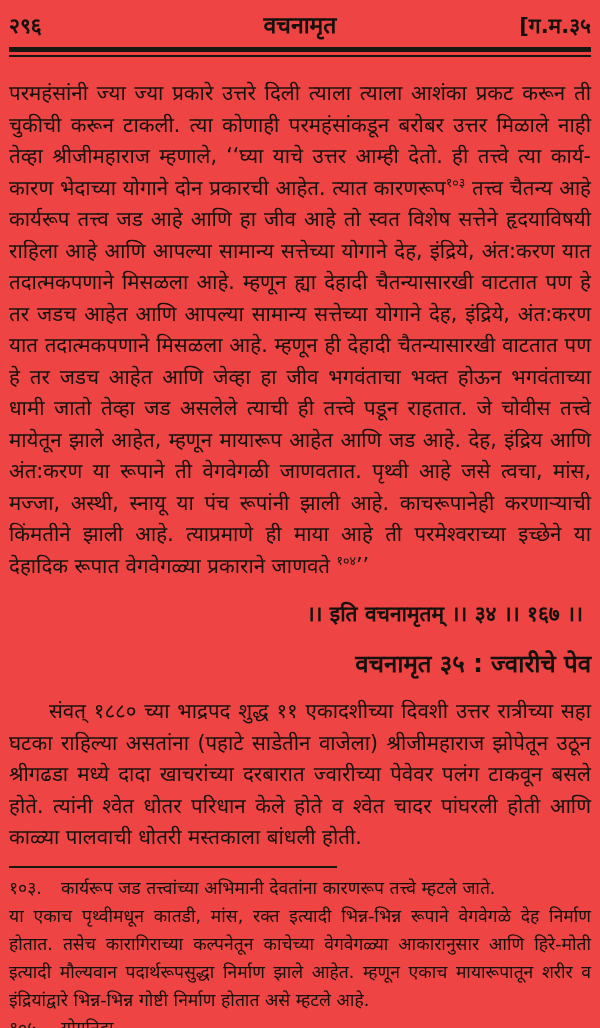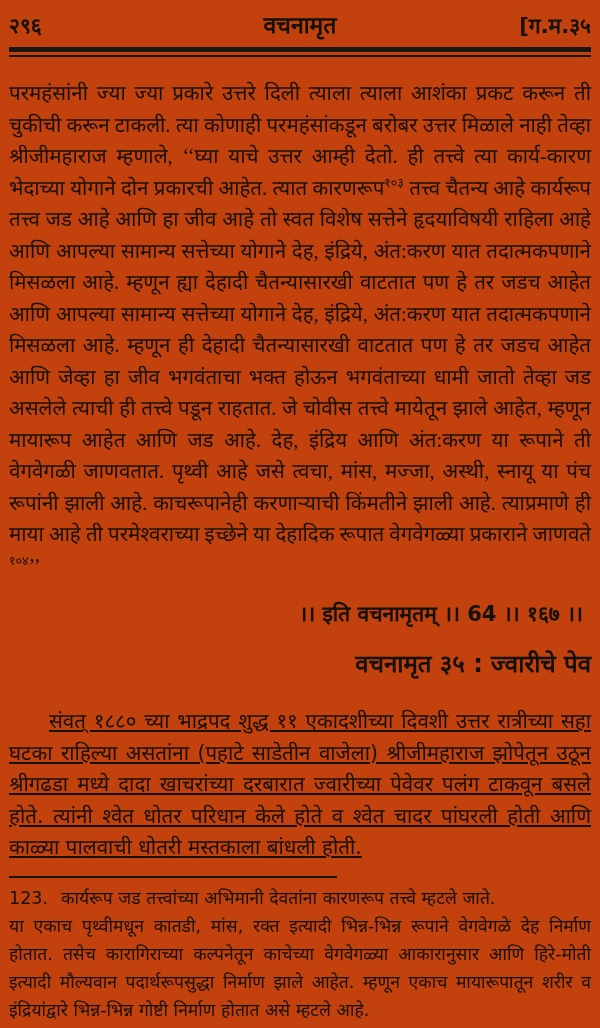--- a/index.html
+++ b/index.html
@@ -1,21 +1,21 @@
 <!DOCTYPE html>
 <html><head>
 <meta charset="utf-8">
 <style>
   html, body { margin: 0; padding: 0; background: #ffffff; }
   .page {
     position: relative;
     width: 600px;
     height: 1028px;
     margin: 0 auto;
-    background: #c2410c;
+    background: #ef4444;
     color: #15120e;
     font-family: "DejaVu Sans", "Liberation Sans", sans-serif;
     box-sizing: border-box;
     padding: 8px 9px 0 9px;
     overflow: hidden;
   }
   
   .header {
     display: grid;
     grid-template-columns: 1fr auto 1fr;
@@ -31,41 +31,41 @@
     border-top: 5px solid #1a1712;
     border-bottom: 2px solid #1a1712;
   }
   
   .body-text {
     font-size: 20.5px;
     line-height: 31.5px;
     text-align: justify;
     margin: 0;
   }
-  .para1 { margin-top: 21px; font-family: Liberation Serif, serif; }
+  .para1 { margin-top: 21px; }
   sup.fn-ref {
     font-size: 12.5px;
     line-height: 0;
     vertical-align: super;
     letter-spacing: 0;
   }
   .colophon {
     margin-top: 17px;
     text-align: right;
     font-weight: 700;
     font-size: 21px;
     padding-right: 8px;
   }
   .section-heading {
     margin-top: 19px;
     text-align: right;
     font-weight: 700;
     font-size: 24px;
   }
-  .para2 { margin-top: 27px; text-indent: 40px; text-decoration: underline; }
+  .para2 { margin-top: 17px; text-indent: 40px; }
   
   .fn-rule {
     width: 328px;
     border: none;
     border-top: 2px solid #1a1712;
     margin: 12px 0 0 0;
   }
   .footnotes {
     margin-top: 6px;
     font-size: 17.5px;
@@ -83,31 +83,31 @@
   <div class="header">
     <div class="page-number">२९६</div>
     <div class="book-title">वचनामृत</div>
     <div class="section-ref">[ग.म.३५</div>
   </div>
 
   <div class="double-rule"></div>
 
   <p class="body-text para1"><span>परमहंसांनी ज्या ज्या प्रकारे उत्तरे दिली त्याला त्याला आशंका प्रकट करून ती चुकीची करून टाकली. त्या कोणाही परमहंसांकडून बरोबर उत्तर मिळाले नाही तेव्हा श्रीजीमहाराज म्हणाले, ‘‘घ्या याचे उत्तर आम्ही देतो. ही तत्त्वे त्या कार्य-कारण भेदाच्या योगाने दोन प्रकारची आहेत. त्यात कारणरूप</span><sup class="fn-ref">१०३</sup><span> तत्त्व चैतन्य आहे कार्यरूप तत्त्व जड आहे आणि हा जीव आहे तो स्वत विशेष सत्तेने हृदयाविषयी राहिला आहे आणि आपल्या सामान्य सत्तेच्या योगाने देह, इंद्रिये, अंत:करण यात तदात्मकपणाने मिसळला आहे. म्हणून ह्या देहादी चैतन्यासारखी वाटतात पण हे तर जडच आहेत आणि आपल्या सामान्य सत्तेच्या योगाने देह, इंद्रिये, अंत:करण यात तदात्मकपणाने मिसळला आहे. म्हणून ही देहादी चैतन्यासारखी वाटतात पण हे तर जडच आहेत आणि जेव्हा हा जीव भगवंताचा भक्त होऊन भगवंताच्या धामी जातो तेव्हा जड असलेले त्याची ही तत्त्वे पडून राहतात. जे चोवीस तत्त्वे मायेतून झाले आहेत, म्हणून मायारूप आहेत आणि जड आहे. देह, इंद्रिय आणि अंत:करण या रूपाने ती वेगवेगळी जाणवतात. पृथ्वी आहे जसे त्वचा, मांस, मज्जा, अस्थी, स्नायू या पंच रूपांनी झाली आहे. काचरूपानेही करणाऱ्याची किंमतीने झाली आहे. त्याप्रमाणे ही माया आहे ती परमेश्वराच्या इच्छेने या देहादिक रूपात वेगवेगळ्या प्रकाराने जाणवते </span><sup class="fn-ref">१०४</sup><span>’’</span></p>
 
-  <div class="colophon">।। इति वचनामृतम् ।। 64 ।। १६७ ।।</div>
+  <div class="colophon">।। इति वचनामृतम् ।। ३४ ।। १६७ ।।</div>
 
   <h2 class="section-heading" style="margin-bottom:0;">वचनामृत ३५ : ज्वारीचे पेव</h2>
 
   <p class="body-text para2">संवत् १८८० च्या भाद्रपद शुद्ध ११ एकादशीच्या दिवशी उत्तर रात्रीच्या सहा घटका राहिल्या असतांना (पहाटे साडेतीन वाजेला) श्रीजीमहाराज झोपेतून उठून श्रीगढडा मध्ये दादा खाचरांच्या दरबारात ज्वारीच्या पेवेवर पलंग टाकवून बसले होते. त्यांनी श्वेत धोतर परिधान केले होते व श्वेत चादर पांघरली होती आणि काळ्या पालवाची धोतरी मस्तकाला बांधली होती.</p>
 
   <hr class="fn-rule">
 
   <div class="footnotes">
     <div class="fn">
-      <span class="fn-num">123.</span>
+      <span class="fn-num">१०३.</span>
       <span class="fn-text">कार्यरूप जड तत्त्वांच्या अभिमानी देवतांना कारणरूप तत्त्वे म्हटले जाते.</span>
     </div>
     <div class="fn">
       <span class="fn-text">या एकाच पृथ्वीमधून कातडी, मांस, रक्त इत्यादी भिन्न-भिन्न रूपाने वेगवेगळे देह निर्माण होतात. तसेच कारागिराच्या कल्पनेतून काचेच्या वेगवेगळ्या आकारानुसार आणि हिरे-मोती इत्यादी मौल्यवान पदार्थरूपसुद्धा निर्माण झाले आहेत. म्हणून एकाच मायारूपातून शरीर व इंद्रियांद्वारे भिन्न-भिन्न गोष्टी निर्माण होतात असे म्हटले आहे.</span>
     </div>
     <div class="fn">
       <span class="fn-num">१०५.</span>
       <span class="fn-text">योगनिद्रा.</span>
     </div>
   </div>

